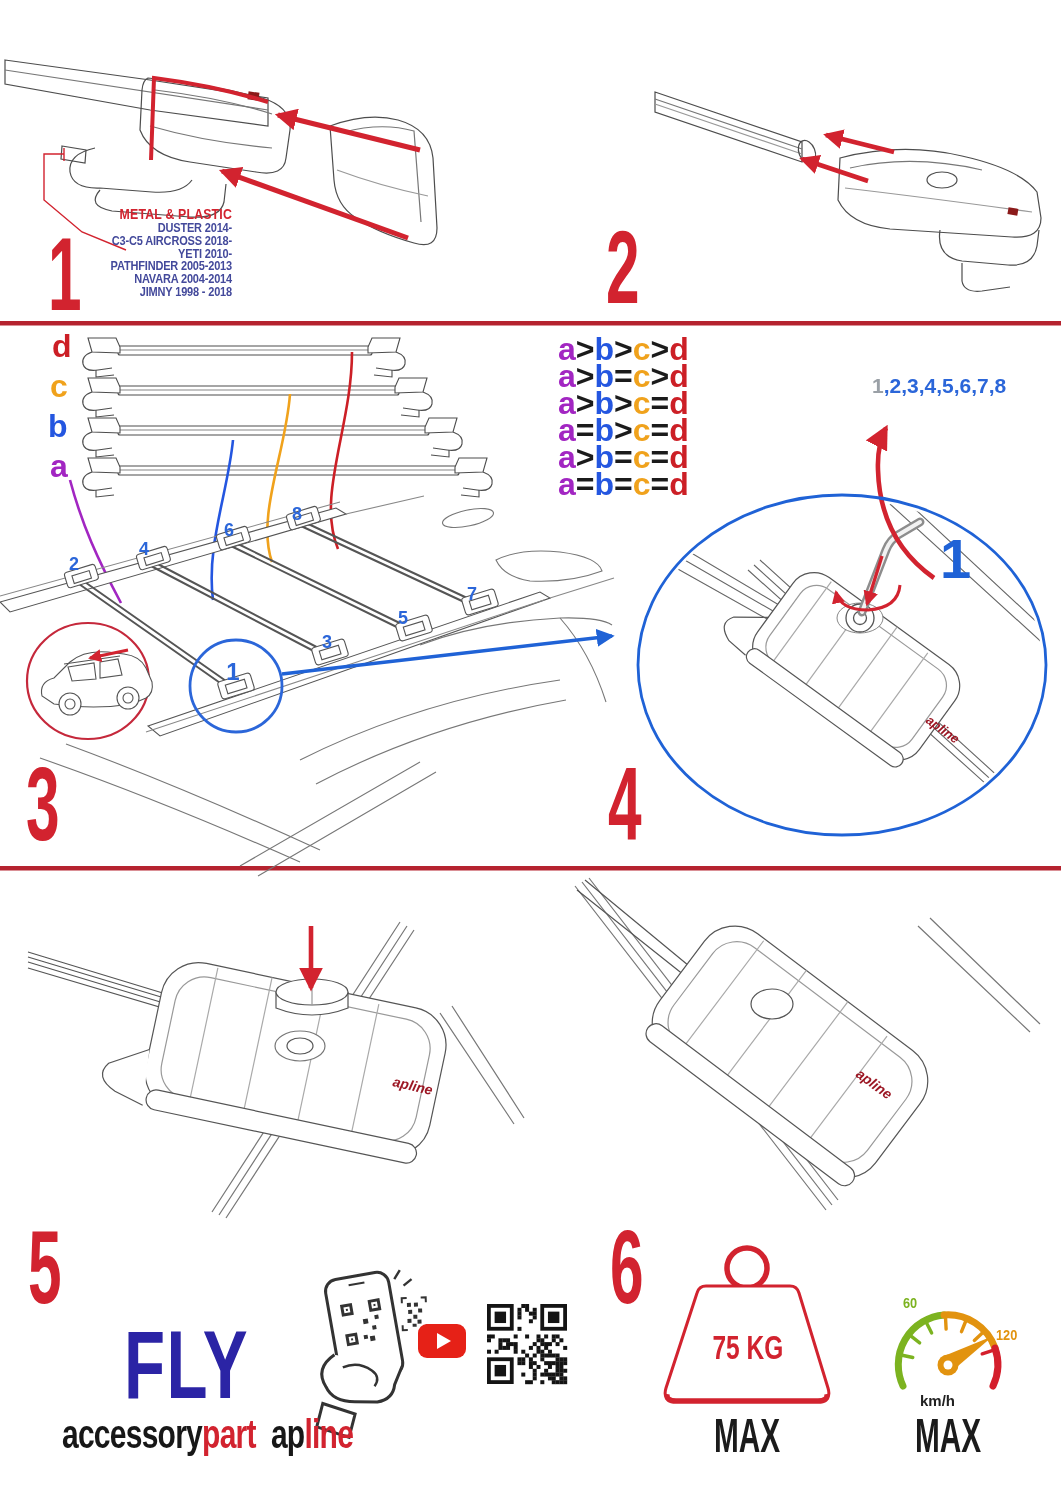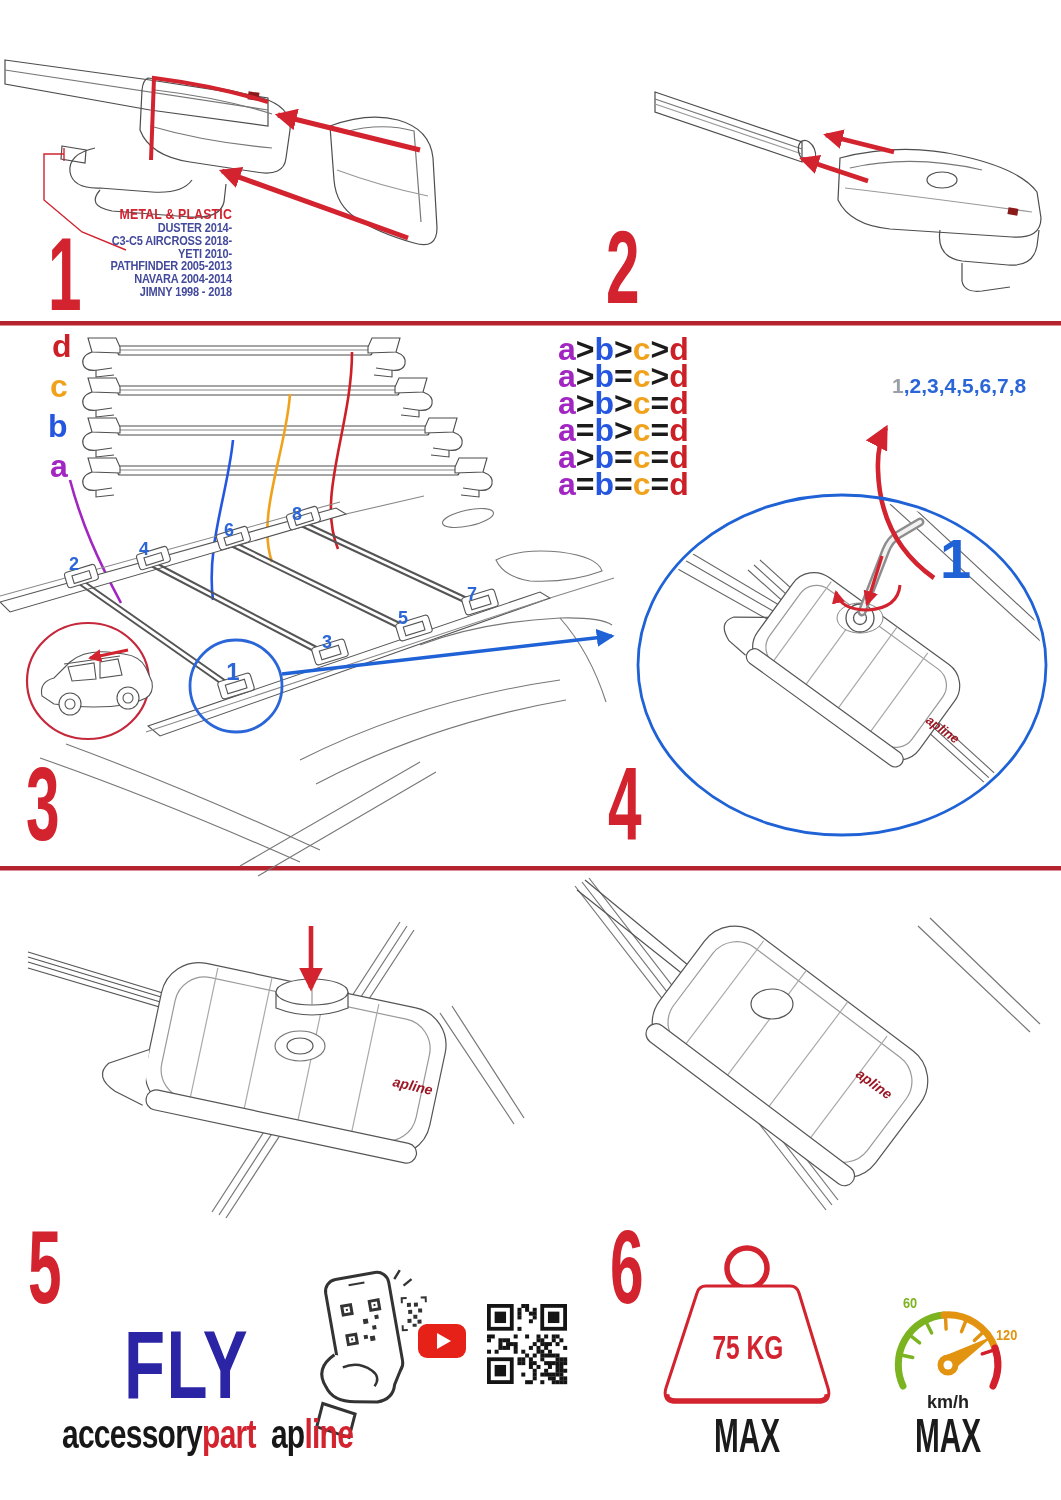--- a/index.html
+++ b/index.html
@@ -12,34 +12,34 @@
   .metal-label{font-weight:bold;font-size:14px;color:#d2232f;letter-spacing:.2px;}
   .models{font-weight:bold;font-size:12.5px;line-height:1.02;color:#43499b;letter-spacing:-.2px;}
   .models div{white-space:nowrap;}
   .veh-block{text-align:right;transform:scaleX(.88);transform-origin:right top;}
   .barlabel{font-weight:bold;font-size:32px;line-height:1;}
   .cmp{font-weight:bold;font-size:32px;line-height:27px;letter-spacing:0;}
   .cmp-row span{display:inline;}
   .tok-a{color:#a226c2}.tok-b{color:#2456e0}.tok-c{color:#f0a21c}.tok-d{color:#cc1f26}
   .tok-op{color:#1b1b1b}
   .col-a{color:#a226c2}.col-b{color:#2456e0}.col-c{color:#f0a21c}.col-d{color:#cc1f26}
-  .seq{font-weight:bold;font-size:21px;letter-spacing:0;margin-left:20px;}
+  .seq{font-weight:bold;font-size:21px;letter-spacing:0;}
   .seq .first{color:#9aa0a6}.seq .rest{color:#2b66d9}
   .fly{font-weight:bold;font-size:96px;line-height:.9;color:#2b24a5;
        transform:scaleX(.70);transform-origin:left top;letter-spacing:2px;}
   .brandline{font-weight:bold;font-size:40px;line-height:1;letter-spacing:-1px;
        transform:scaleX(.75);transform-origin:left top;white-space:nowrap;}
   .brand-black{color:#171717}.brand-red{color:#d2232f}
   .maxlabel{font-weight:bold;font-size:48px;line-height:1;color:#1b1b1b;
        transform:scaleX(.62);transform-origin:center top;text-align:center;}
   .kg{font-weight:bold;font-size:34px;line-height:1;color:#d2232f;text-align:center;
        transform:scaleX(.72);transform-origin:center top;white-space:nowrap;}
   .sp60{font-weight:bold;font-size:15px;color:#7cb320;transform:scaleX(.85);transform-origin:left top;}
   .sp120{font-weight:bold;font-size:15px;color:#e2930f;transform:scaleX(.85);transform-origin:left top;}
-  .kmh{font-size:18px;font-weight:bold;color:#222;text-align:center;}
+  .kmh{font-size:15px;font-weight:bold;color:#222;text-align:left;}
 </style>
 </head>
 <body>
 
 <div class="page">
 
   <svg class="abs" style="left:0;top:0" width="1061" height="1500" viewBox="0 0 1061 1500">
     <defs>
       <marker id="mRed" viewBox="0 0 10 10" refX="8.5" refY="5" markerWidth="4.4" markerHeight="4.4" orient="auto-start-reverse">
         <path d="M0 0 L10 5 L0 10 Z" fill="#d2232f"></path>

